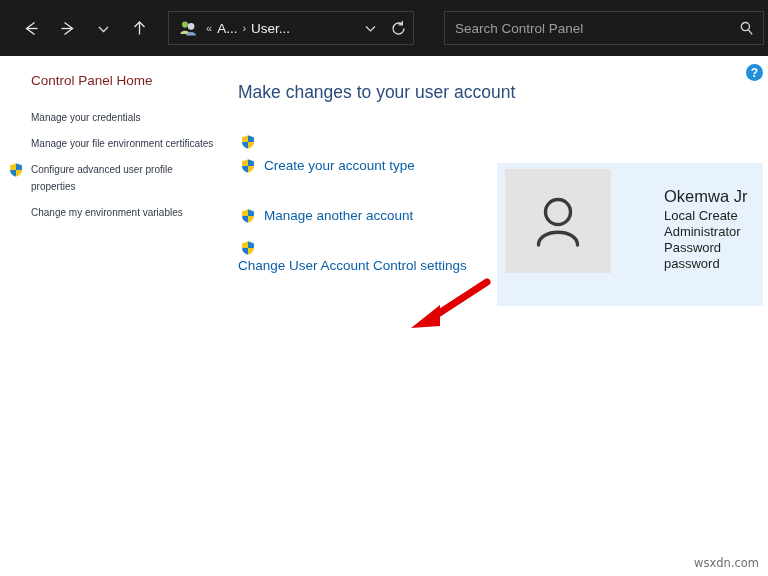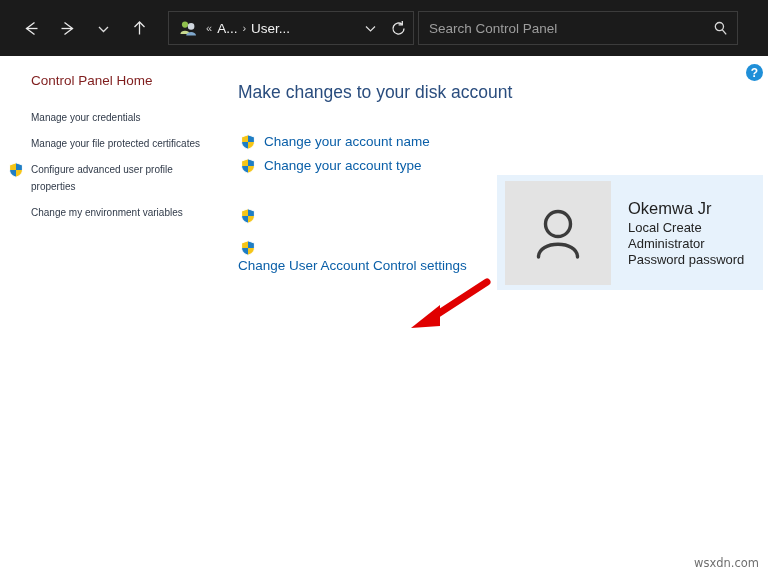--- a/index.html
+++ b/index.html
@@ -89,21 +89,21 @@
   .refresh {
     width: 30px;
     color: #e6e6e6;
     display: flex;
     align-items: center;
     justify-content: center;
     flex: none;
   }
 
   .searchbox {
-    margin-left: 4px;
+    margin-left: 30px;
     width: 320px;
     height: 34px;
     border: 1px solid #3c3c3c;
     background: #1b1b1b;
     display: flex;
     align-items: center;
     box-sizing: border-box;
   }
   .searchbox input {
     flex: 1;
@@ -240,26 +240,27 @@
     width: 16px;
     height: 16px;
     display: inline-block;
     vertical-align: -3px;
   }
 
   
   .acct-panel {
     position: absolute;
     left: 497px;
-    top: 119px;
+    top: 107px;
     width: 266px;
-    height: 115px;
+    height: 143px;
     background: #e7f2fc;
     display: flex;
     align-items: flex-start;
+    gap: 36px;
   }
   .acct-tile {
     width: 106px;
     height: 104px;
     margin: 6px 0 0 8px;
     background: #e3e3e3;
     display: flex;
     align-items: center;
     justify-content: center;
     flex: none;
@@ -378,21 +379,21 @@
     <div class="side-home">Control Panel Home</div>
 
     <div class="side-list">
 
       <div class="side-item">
         <span>Manage your credentials</span>
       </div>
 
 
       <div class="side-item">
-        <span>Manage your file protected certificates</span>
+        <span>Manage your file environment certificates</span>
       </div>
 
       <div class="side-item">
         <span class="shield">
           <svg width="16" height="16" viewBox="0 0 16 16">
             <clipPath id="sc1">
                 <path d="M8 0.8 L14.4 3 V8 C14.4 11.8 11 14.2 8 15.2 C5 14.2 1.6 11.8 1.6 8 V3 Z"></path>
               </clipPath>
             <g clip-path="url(#sc1)">
               <rect x="0" y="0" width="8" height="8" fill="#f5c518"></rect>
@@ -408,21 +409,21 @@
 
       <div class="side-item">
         <span>Change my environment variables</span>
       </div>
 
     </div>
   </div>
 
   <div class="main">
 
-    <div class="page-title">Make changes to your disk account</div>
+    <div class="page-title">Make changes to your user account</div>
 
     <div class="links">
 
 
       <div style="height:14px"></div>
 
       <div class="link-row">
         <span class="shield">
           <svg width="16" height="16" viewBox="0 0 16 16">
             <clipPath id="sc2">
@@ -430,58 +431,58 @@
               </clipPath>
             <g clip-path="url(#sc2)">
               <rect x="0" y="0" width="8" height="8" fill="#f5c518"></rect>
               <rect x="8" y="0" width="8" height="8" fill="#1f7ec4"></rect>
               <rect x="0" y="8" width="8" height="8" fill="#1f7ec4"></rect>
               <rect x="8" y="8" width="8" height="8" fill="#f5c518"></rect>
             </g>
             <path d="M8 0.8 L14.4 3 V8 C14.4 11.8 11 14.2 8 15.2 C5 14.2 1.6 11.8 1.6 8 V3 Z" fill="none" stroke="#ffffff" stroke-width="1"></path>
           </svg>
         </span>
-        <span class="link-a">Change your account name</span>
       </div>
 
       <div class="link-row">
         <span class="shield">
           <svg width="16" height="16" viewBox="0 0 16 16">
             <clipPath id="sc3">
                 <path d="M8 0.8 L14.4 3 V8 C14.4 11.8 11 14.2 8 15.2 C5 14.2 1.6 11.8 1.6 8 V3 Z"></path>
               </clipPath>
             <g clip-path="url(#sc3)">
               <rect x="0" y="0" width="8" height="8" fill="#f5c518"></rect>
               <rect x="8" y="0" width="8" height="8" fill="#1f7ec4"></rect>
               <rect x="0" y="8" width="8" height="8" fill="#1f7ec4"></rect>
               <rect x="8" y="8" width="8" height="8" fill="#f5c518"></rect>
             </g>
             <path d="M8 0.8 L14.4 3 V8 C14.4 11.8 11 14.2 8 15.2 C5 14.2 1.6 11.8 1.6 8 V3 Z" fill="none" stroke="#ffffff" stroke-width="1"></path>
           </svg>
         </span>
-        <span class="link-a">Change your account type</span>
+        <span class="link-a">Create your account type</span>
       </div>
 
       <div class="spacer-gap"></div>
 
       <div class="link-row">
         <span class="shield">
           <svg width="16" height="16" viewBox="0 0 16 16">
             <clipPath id="sc4">
                 <path d="M8 0.8 L14.4 3 V8 C14.4 11.8 11 14.2 8 15.2 C5 14.2 1.6 11.8 1.6 8 V3 Z"></path>
               </clipPath>
             <g clip-path="url(#sc4)">
               <rect x="0" y="0" width="8" height="8" fill="#f5c518"></rect>
               <rect x="8" y="0" width="8" height="8" fill="#1f7ec4"></rect>
               <rect x="0" y="8" width="8" height="8" fill="#1f7ec4"></rect>
               <rect x="8" y="8" width="8" height="8" fill="#f5c518"></rect>
             </g>
             <path d="M8 0.8 L14.4 3 V8 C14.4 11.8 11 14.2 8 15.2 C5 14.2 1.6 11.8 1.6 8 V3 Z" fill="none" stroke="#ffffff" stroke-width="1"></path>
           </svg>
         </span>
+        <span class="link-a">Manage another account</span>
       </div>
 
       <div class="link-row link-stack">
         <span class="shield">
           <svg width="16" height="16" viewBox="0 0 16 16">
             <clipPath id="sc5">
                 <path d="M8 0.8 L14.4 3 V8 C14.4 11.8 11 14.2 8 15.2 C5 14.2 1.6 11.8 1.6 8 V3 Z"></path>
               </clipPath>
             <g clip-path="url(#sc5)">
               <rect x="0" y="0" width="8" height="8" fill="#f5c518"></rect>

